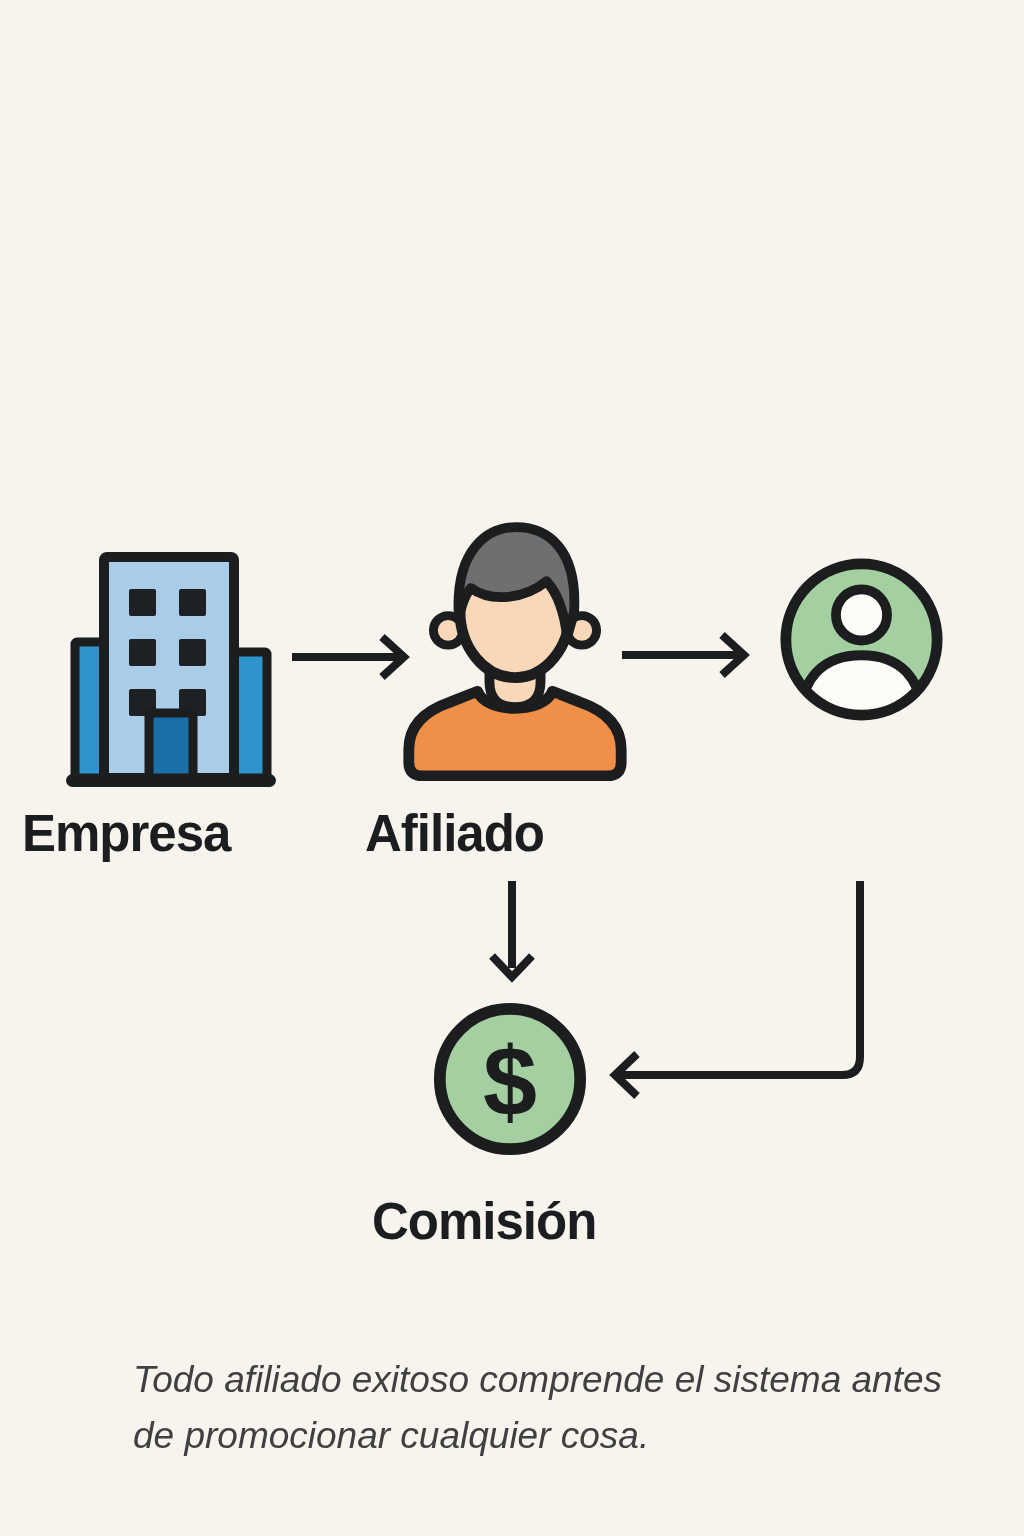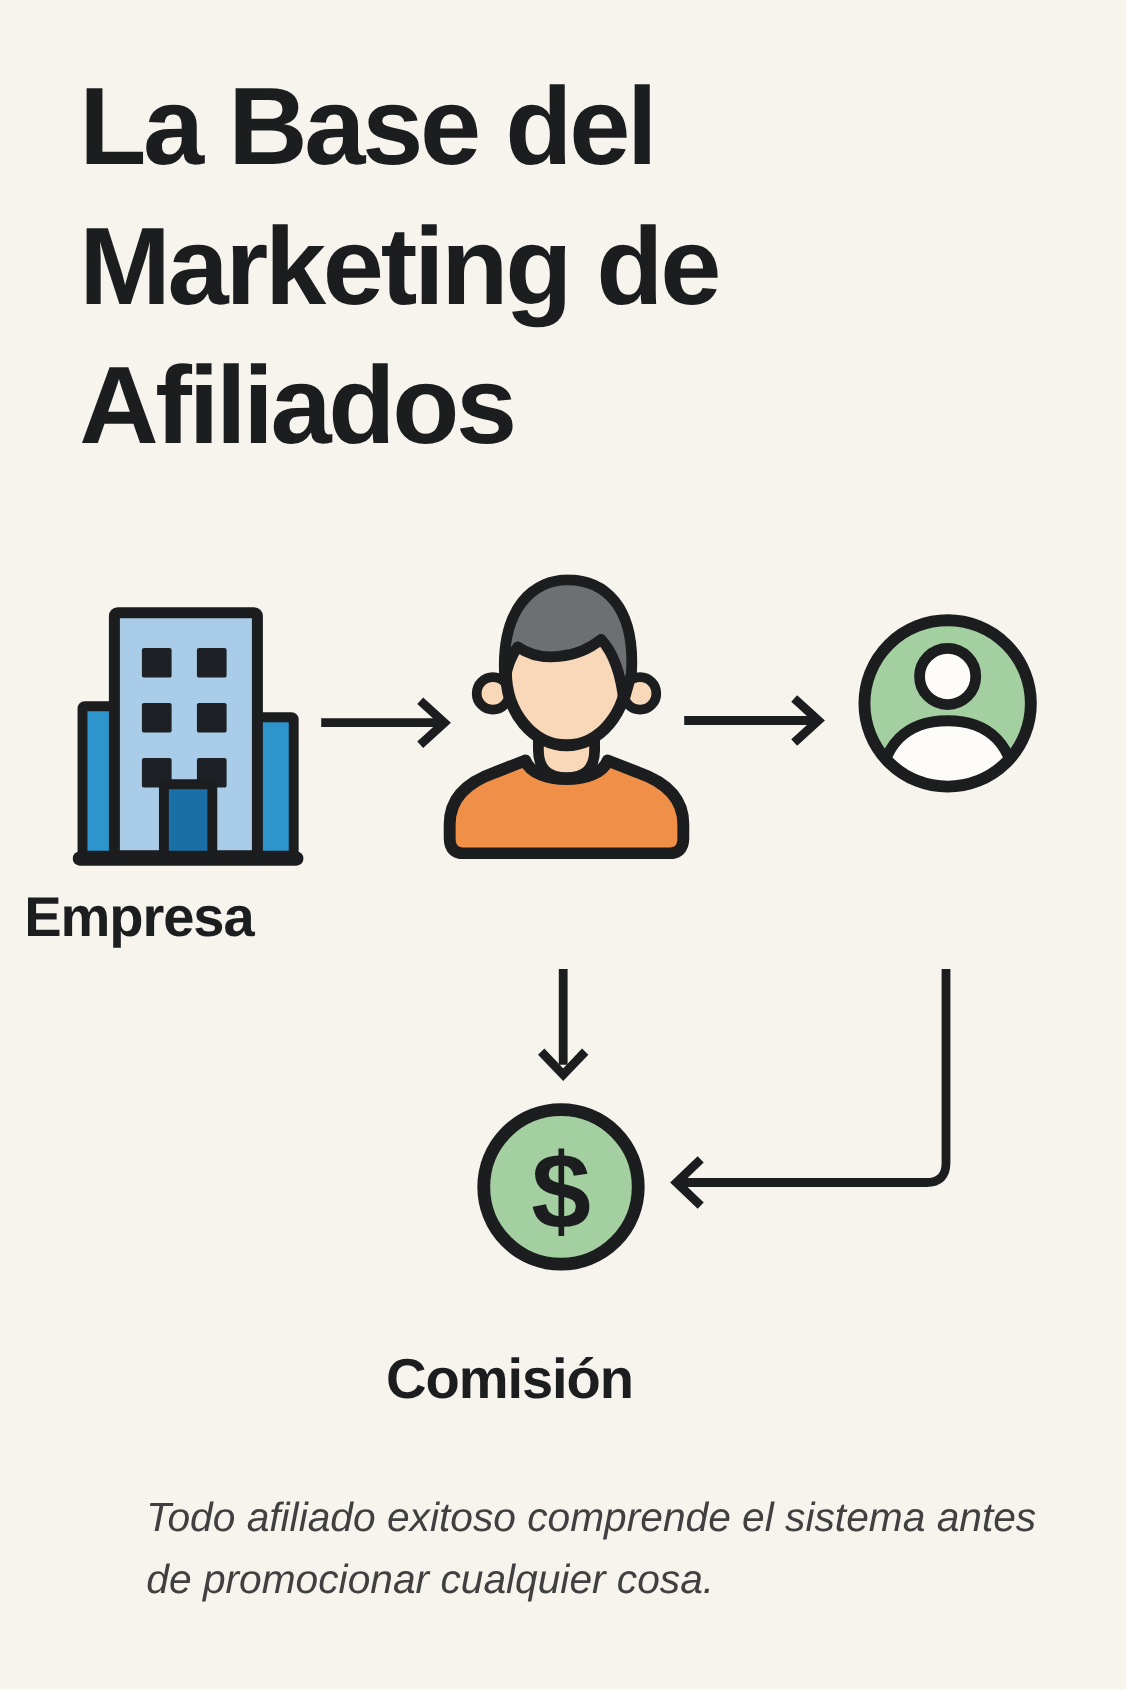--- a/index.html
+++ b/index.html
@@ -42,21 +42,20 @@
     line-height: 1.5;
     color: #404040;
   }
   svg { display: block; }
 </style>
 </head>
 <body>
 
 <div class="poster">
 
-  <div class="title">La Base del Marketing de Afiliados</div>
 
   <svg class="abs" style="left:66px; top:550px;" width="210" height="240" viewBox="0 0 210 240">
     <rect x="9" y="92" width="36" height="136" rx="2" fill="#2e95cc" stroke="#1b1d1f" stroke-width="9"></rect>
     <rect x="165" y="102" width="36" height="126" rx="2" fill="#2e95cc" stroke="#1b1d1f" stroke-width="9"></rect>
     <rect x="38" y="7" width="130" height="221" rx="3" fill="#a9cde9" stroke="#1b1d1f" stroke-width="10"></rect>
     <rect x="63" y="39" width="27" height="27" rx="2" fill="#1d2024"></rect>
     <rect x="113" y="39" width="27" height="27" rx="2" fill="#1d2024"></rect>
     <rect x="63" y="89" width="27" height="27" rx="2" fill="#1d2024"></rect>
     <rect x="113" y="89" width="27" height="27" rx="2" fill="#1d2024"></rect>
     <rect x="63" y="139" width="27" height="27" rx="2" fill="#1d2024"></rect>
@@ -92,33 +91,34 @@
     </defs>
     <circle cx="85" cy="85" r="77" fill="#a4cfa1"></circle>
     <g clip-path="url(#cliente-clip)">
       <path d="M22 172 C22 122 48 101 85 101 C122 101 148 122 148 172 Z" fill="#fdfcf9" stroke="#1b1d1f" stroke-width="10"></path>
       <circle cx="85" cy="60" r="26" fill="#fdfcf9" stroke="#1b1d1f" stroke-width="10"></circle>
     </g>
     <circle cx="85" cy="85" r="77" fill="none" stroke="#1b1d1f" stroke-width="11"></circle>
   </svg>
 
   <div class="node-label" style="left:22px;  top:804px;">Empresa</div>
+  <div class="node-label" style="left:365px; top:804px;">Afiliado</div>
 
   <svg class="abs" style="left:482px; top:876px;" width="60" height="112" viewBox="0 0 60 112">
     <line x1="30" y1="5" x2="30" y2="92" stroke="#1b1d1f" stroke-width="8"></line>
     <polyline points="10,80 30,101 50,80" fill="none" stroke="#1b1d1f" stroke-width="8"></polyline>
   </svg>
 
   <svg class="abs" style="left:602px; top:876px;" width="270" height="230" viewBox="0 0 270 230">
     <path d="M258 5 L258 181 Q258 199 240 199 L15 199" fill="none" stroke="#1b1d1f" stroke-width="8"></path>
     <polyline points="35,178 13,199 35,220" fill="none" stroke="#1b1d1f" stroke-width="8"></polyline>
   </svg>
 
   <svg class="abs" style="left:432px; top:1001px;" width="156" height="156" viewBox="0 0 160 160">
     <circle cx="80" cy="80" r="72" fill="#a4cfa1" stroke="#1b1d1f" stroke-width="12"></circle>
     <text x="80" y="84" text-anchor="middle" dominant-baseline="central" font-family="Liberation Sans, sans-serif" font-size="100" font-weight="700" fill="#1b1d1f">$</text>
   </svg>
 
-  <div class="node-label" style="left:351px; top:1192px;margin-top:32px;">Comisión</div>
+  <div class="node-label" style="left:372px; top:1192px;">Comisión</div>
 
   <div class="footnote">Todo afiliado exitoso comprende el sistema antes de promocionar cualquier cosa.</div>
 
 </div>
 
 </body></html>

